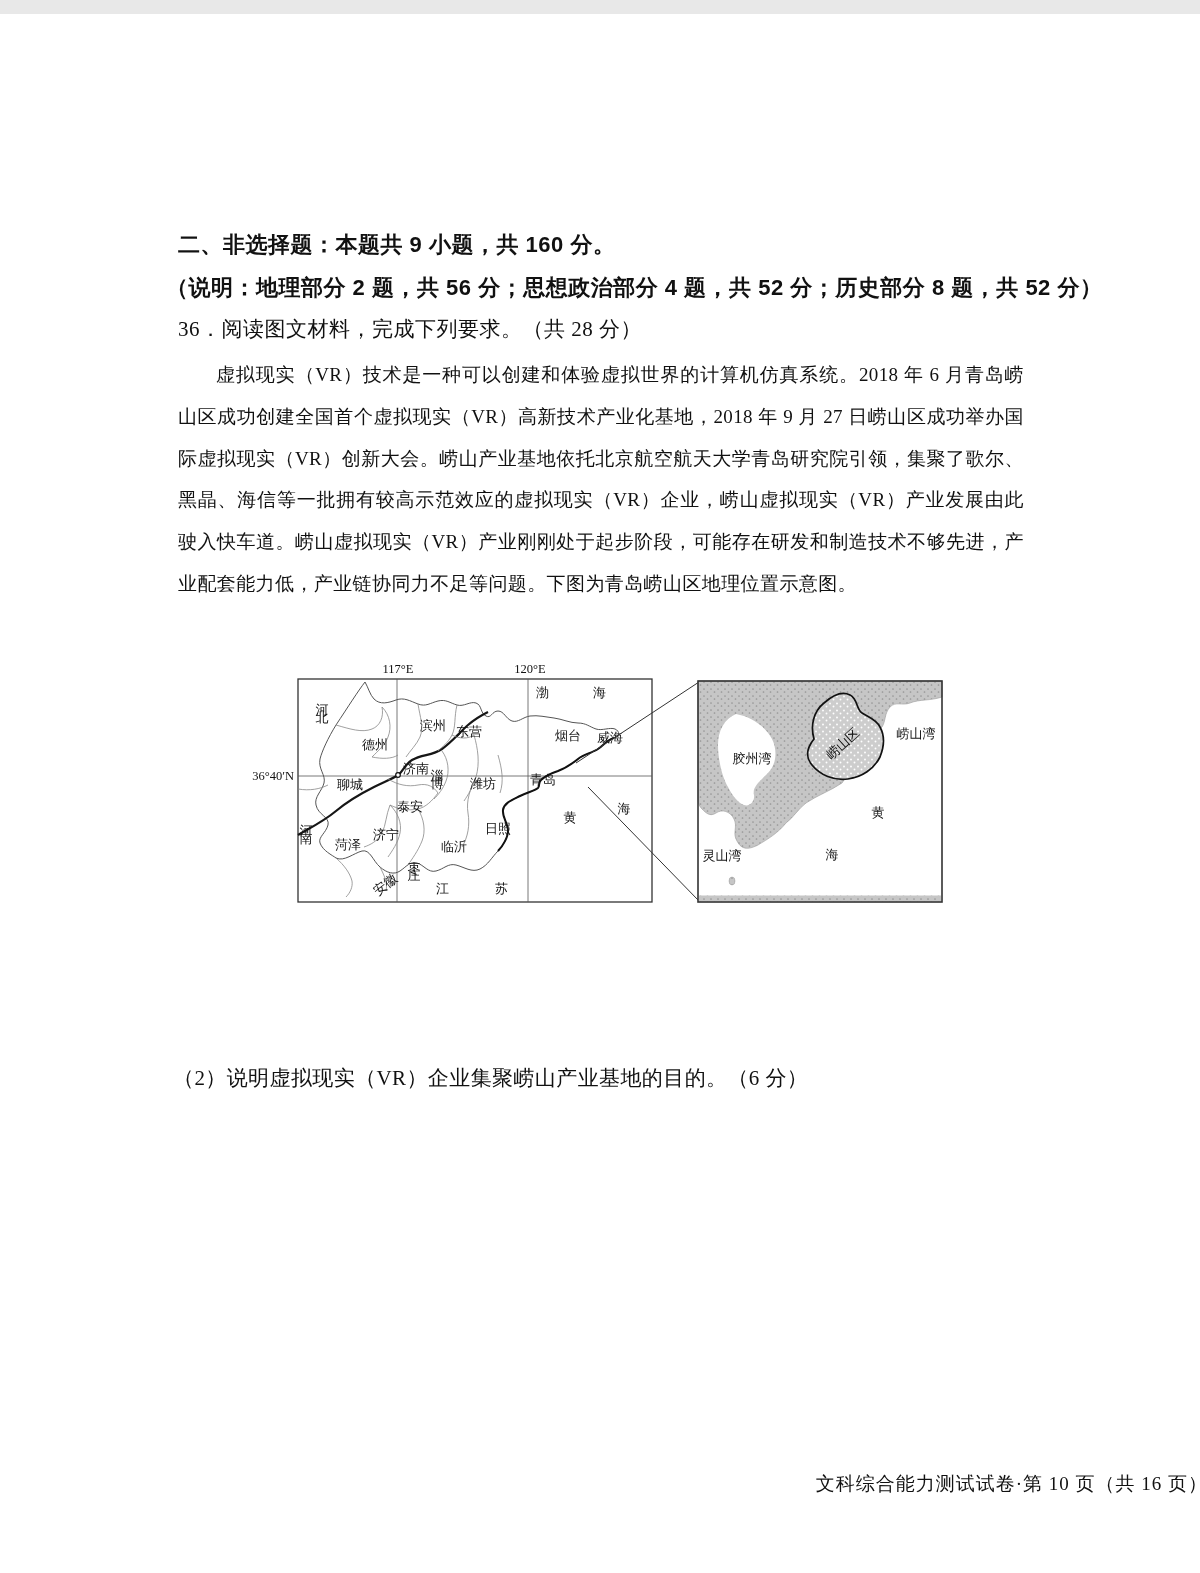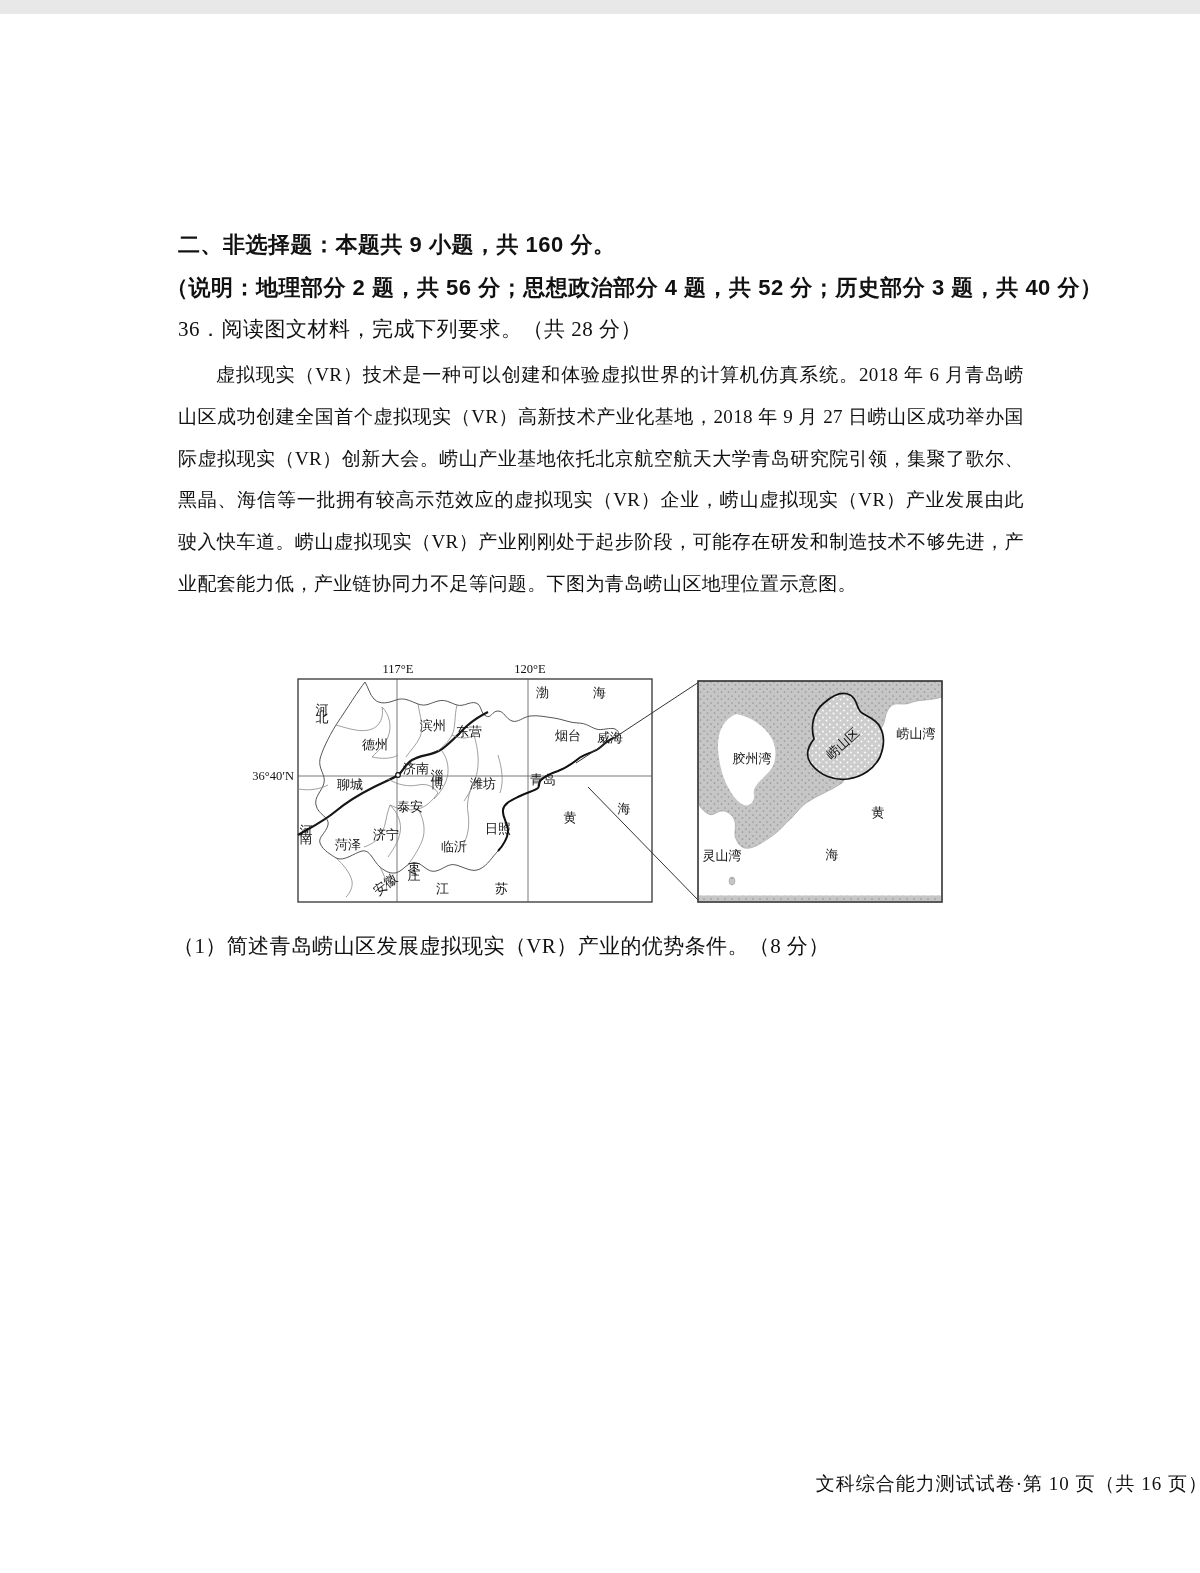--- a/index.html
+++ b/index.html
@@ -71,21 +71,21 @@
   .inner{fill:none;stroke:#888;stroke-width:0.8;}
   .callout{stroke:#333;stroke-width:1;}
 </style>
 </head>
 <body>
 
 <div class="page">
 
   <div class="abs heading" style="left:178px;top:216px;">二、非选择题：本题共 9 小题，共 160 分。</div>
 
-  <div class="abs heading" style="left:166px;top:259px;">（说明：地理部分 2 题，共 56 分；思想政治部分 4 题，共 52 分；历史部分 3 题，共 40 分）</div>
+  <div class="abs heading" style="left:166px;top:259px;">（说明：地理部分 2 题，共 56 分；思想政治部分 4 题，共 52 分；历史部分 8 题，共 52 分）</div>
 
   <div class="abs serifline" style="left:178px;top:301px;">36．阅读图文材料，完成下列要求。（共 28 分）</div>
 
   <div class="abs passage" style="left:178px;top:340px;">虚拟现实（VR）技术是一种可以创建和体验虚拟世界的计算机仿真系统。2018 年 6 月青岛崂山区成功创建全国首个虚拟现实（VR）高新技术产业化基地，2018 年 9 月 27 日崂山区成功举办国际虚拟现实（VR）创新大会。崂山产业基地依托北京航空航天大学青岛研究院引领，集聚了歌尔、黑晶、海信等一批拥有较高示范效应的虚拟现实（VR）企业，崂山虚拟现实（VR）产业发展由此驶入快车道。崂山虚拟现实（VR）产业刚刚处于起步阶段，可能存在研发和制造技术不够先进，产业配套能力低，产业链协同力不足等问题。下图为青岛崂山区地理位置示意图。</div>
 
   <svg class="abs mapsvg" style="left:240px;top:645px;" width="710" height="258" viewBox="0 0 710 258">
     <defs>
       <pattern id="stippleLand" width="7" height="7" patternUnits="userSpaceOnUse">
         <rect width="7" height="7" fill="#c6c6c6"></rect>
         <circle cx="2" cy="2" r="0.85" fill="#969696"></circle>
@@ -212,20 +212,20 @@
 
       <text x="512" y="104">胶州湾</text>
       <text x="603" y="89" transform="rotate(-42 603 85)">崂山区</text>
       <text x="676" y="79">崂山湾</text>
       <text x="638" y="158">黄</text>
       <text x="592" y="200">海</text>
       <text x="482" y="201">灵山湾</text>
     </g>
   </svg>
 
-  <div class="abs subq" style="left:173px;top:918px;">（1）简述青岛崂山区发展虚拟现实（VR）产业的优势条件。（8 分）</div>
-
+
+  <div class="abs subq" style="left:173px;top:1050px;">（2）说明虚拟现实（VR）企业集聚崂山产业基地的目的。（6 分）</div>
 
 
 
   <div class="abs footer" style="top:1457px;left:0;">文科综合能力测试试卷·第 10 页（共 16 页）</div>
 
 </div>
 
 </body></html>

